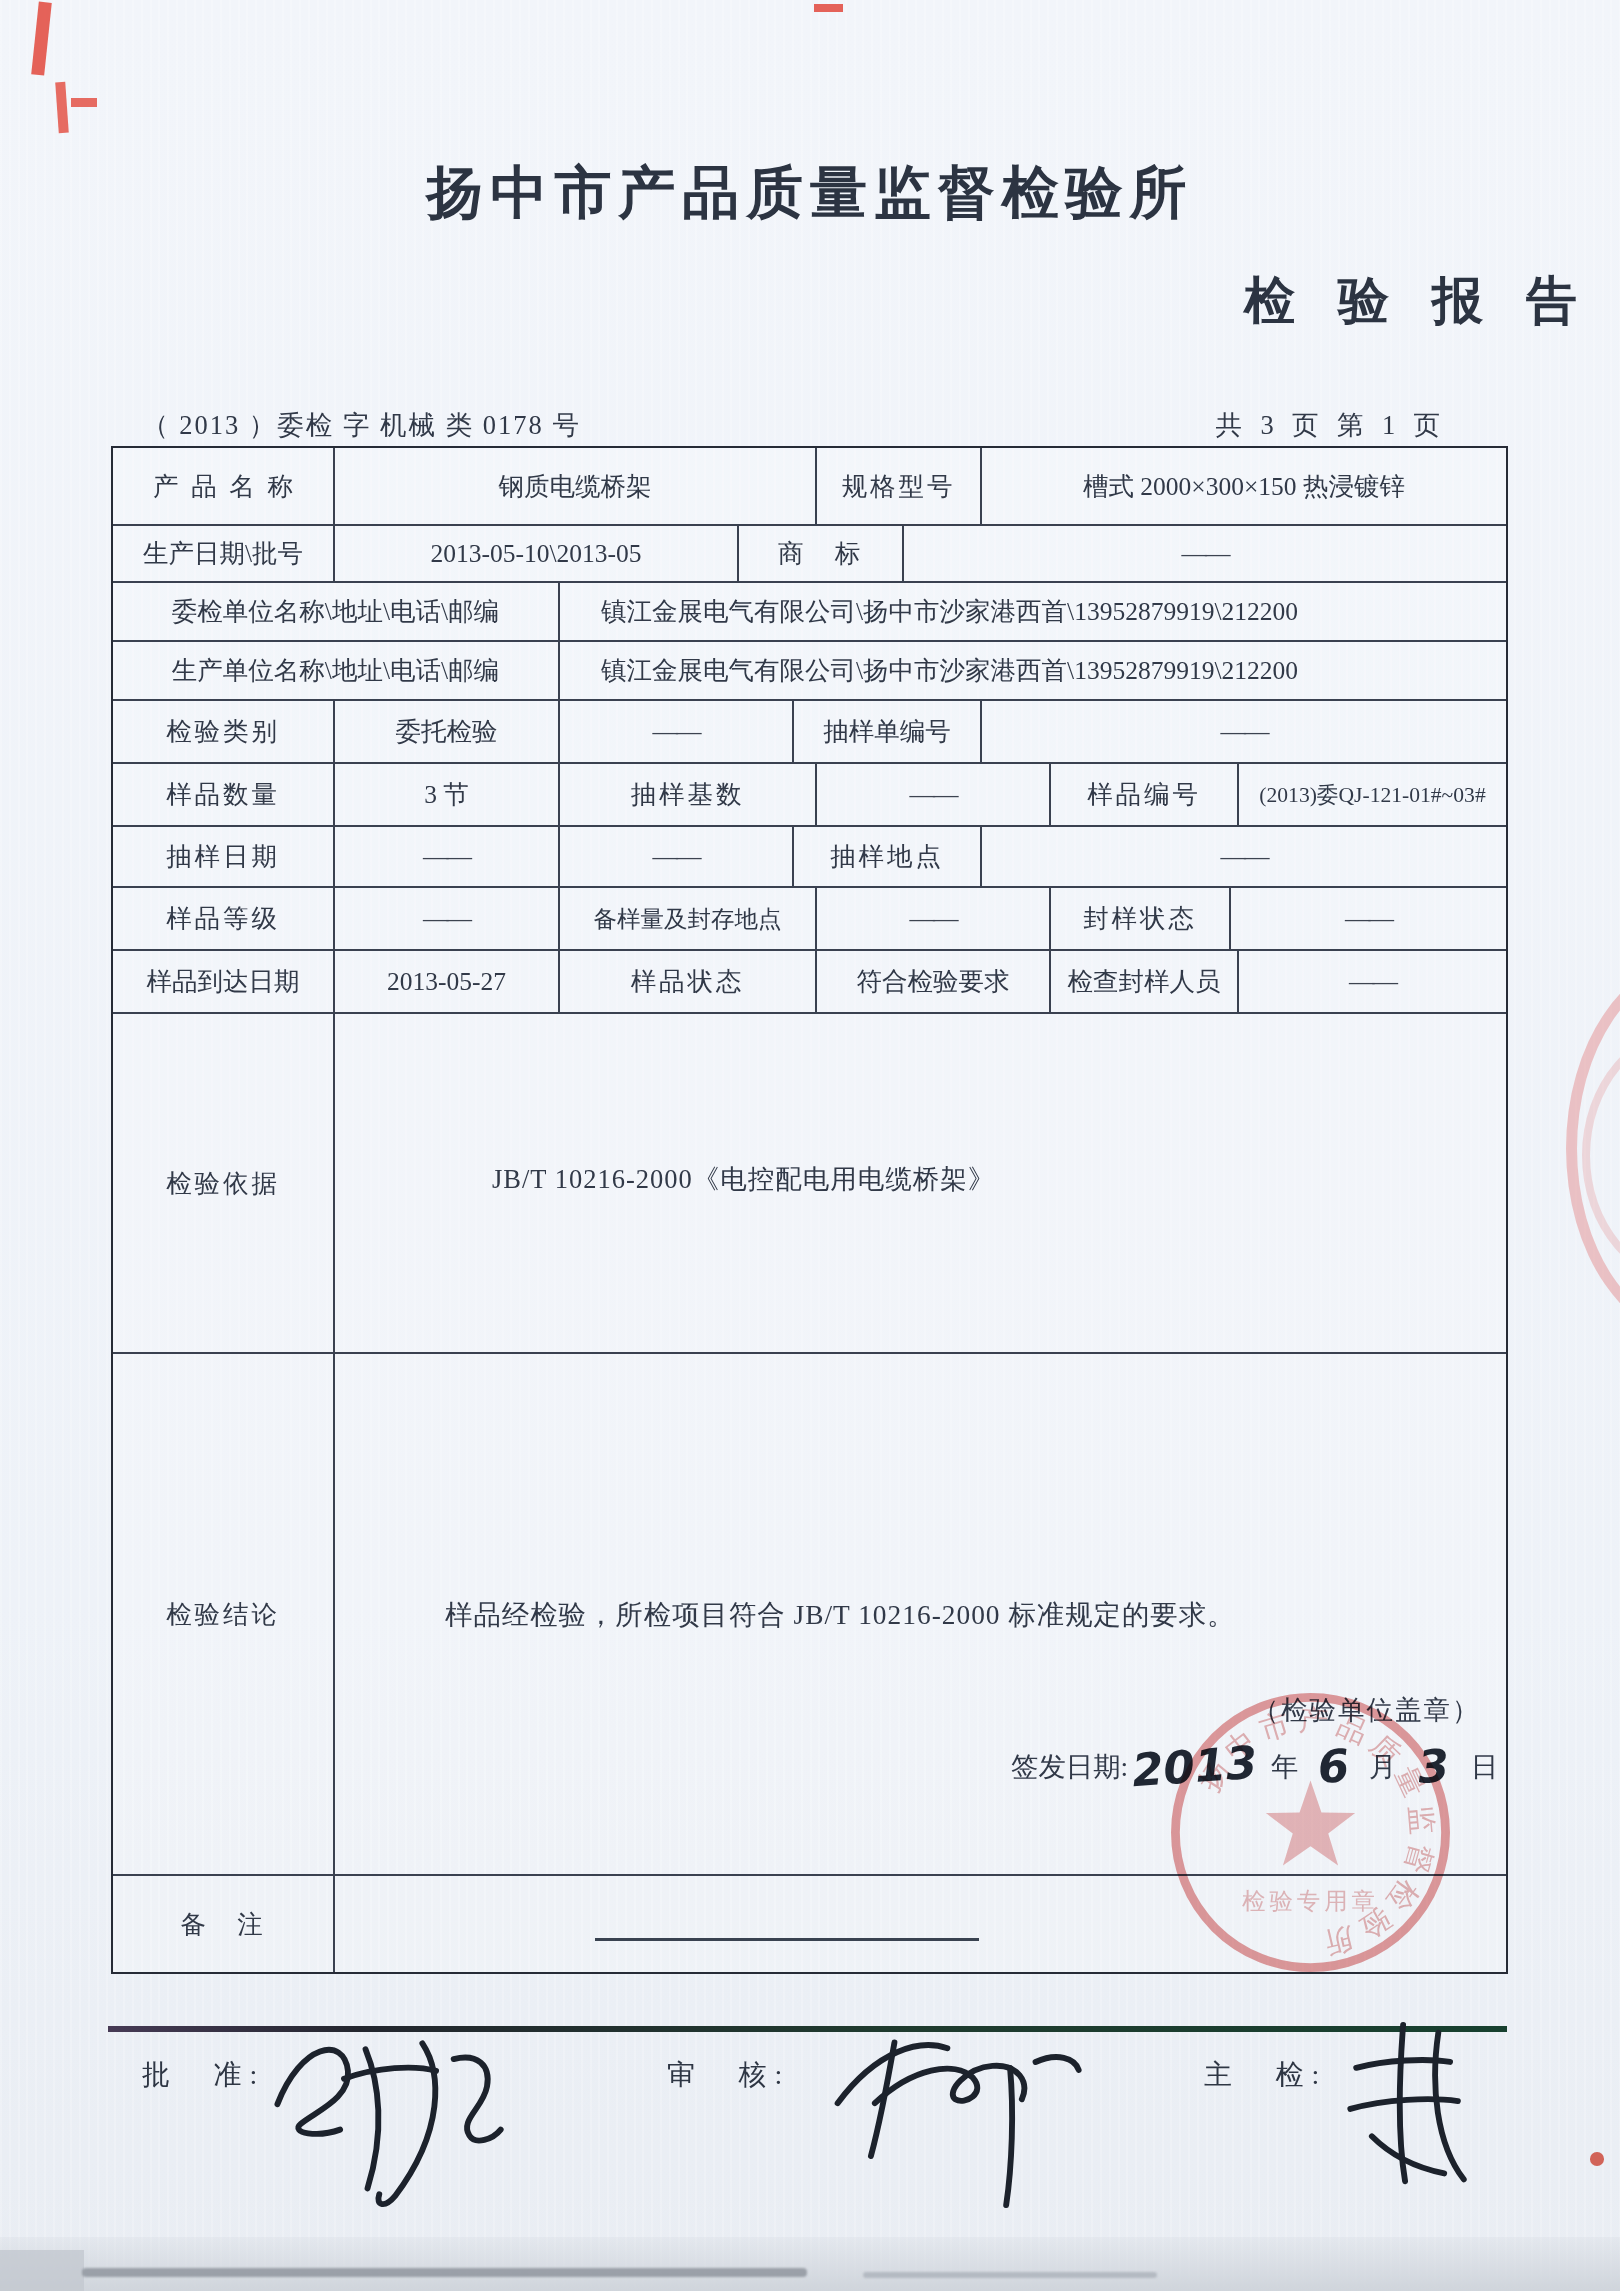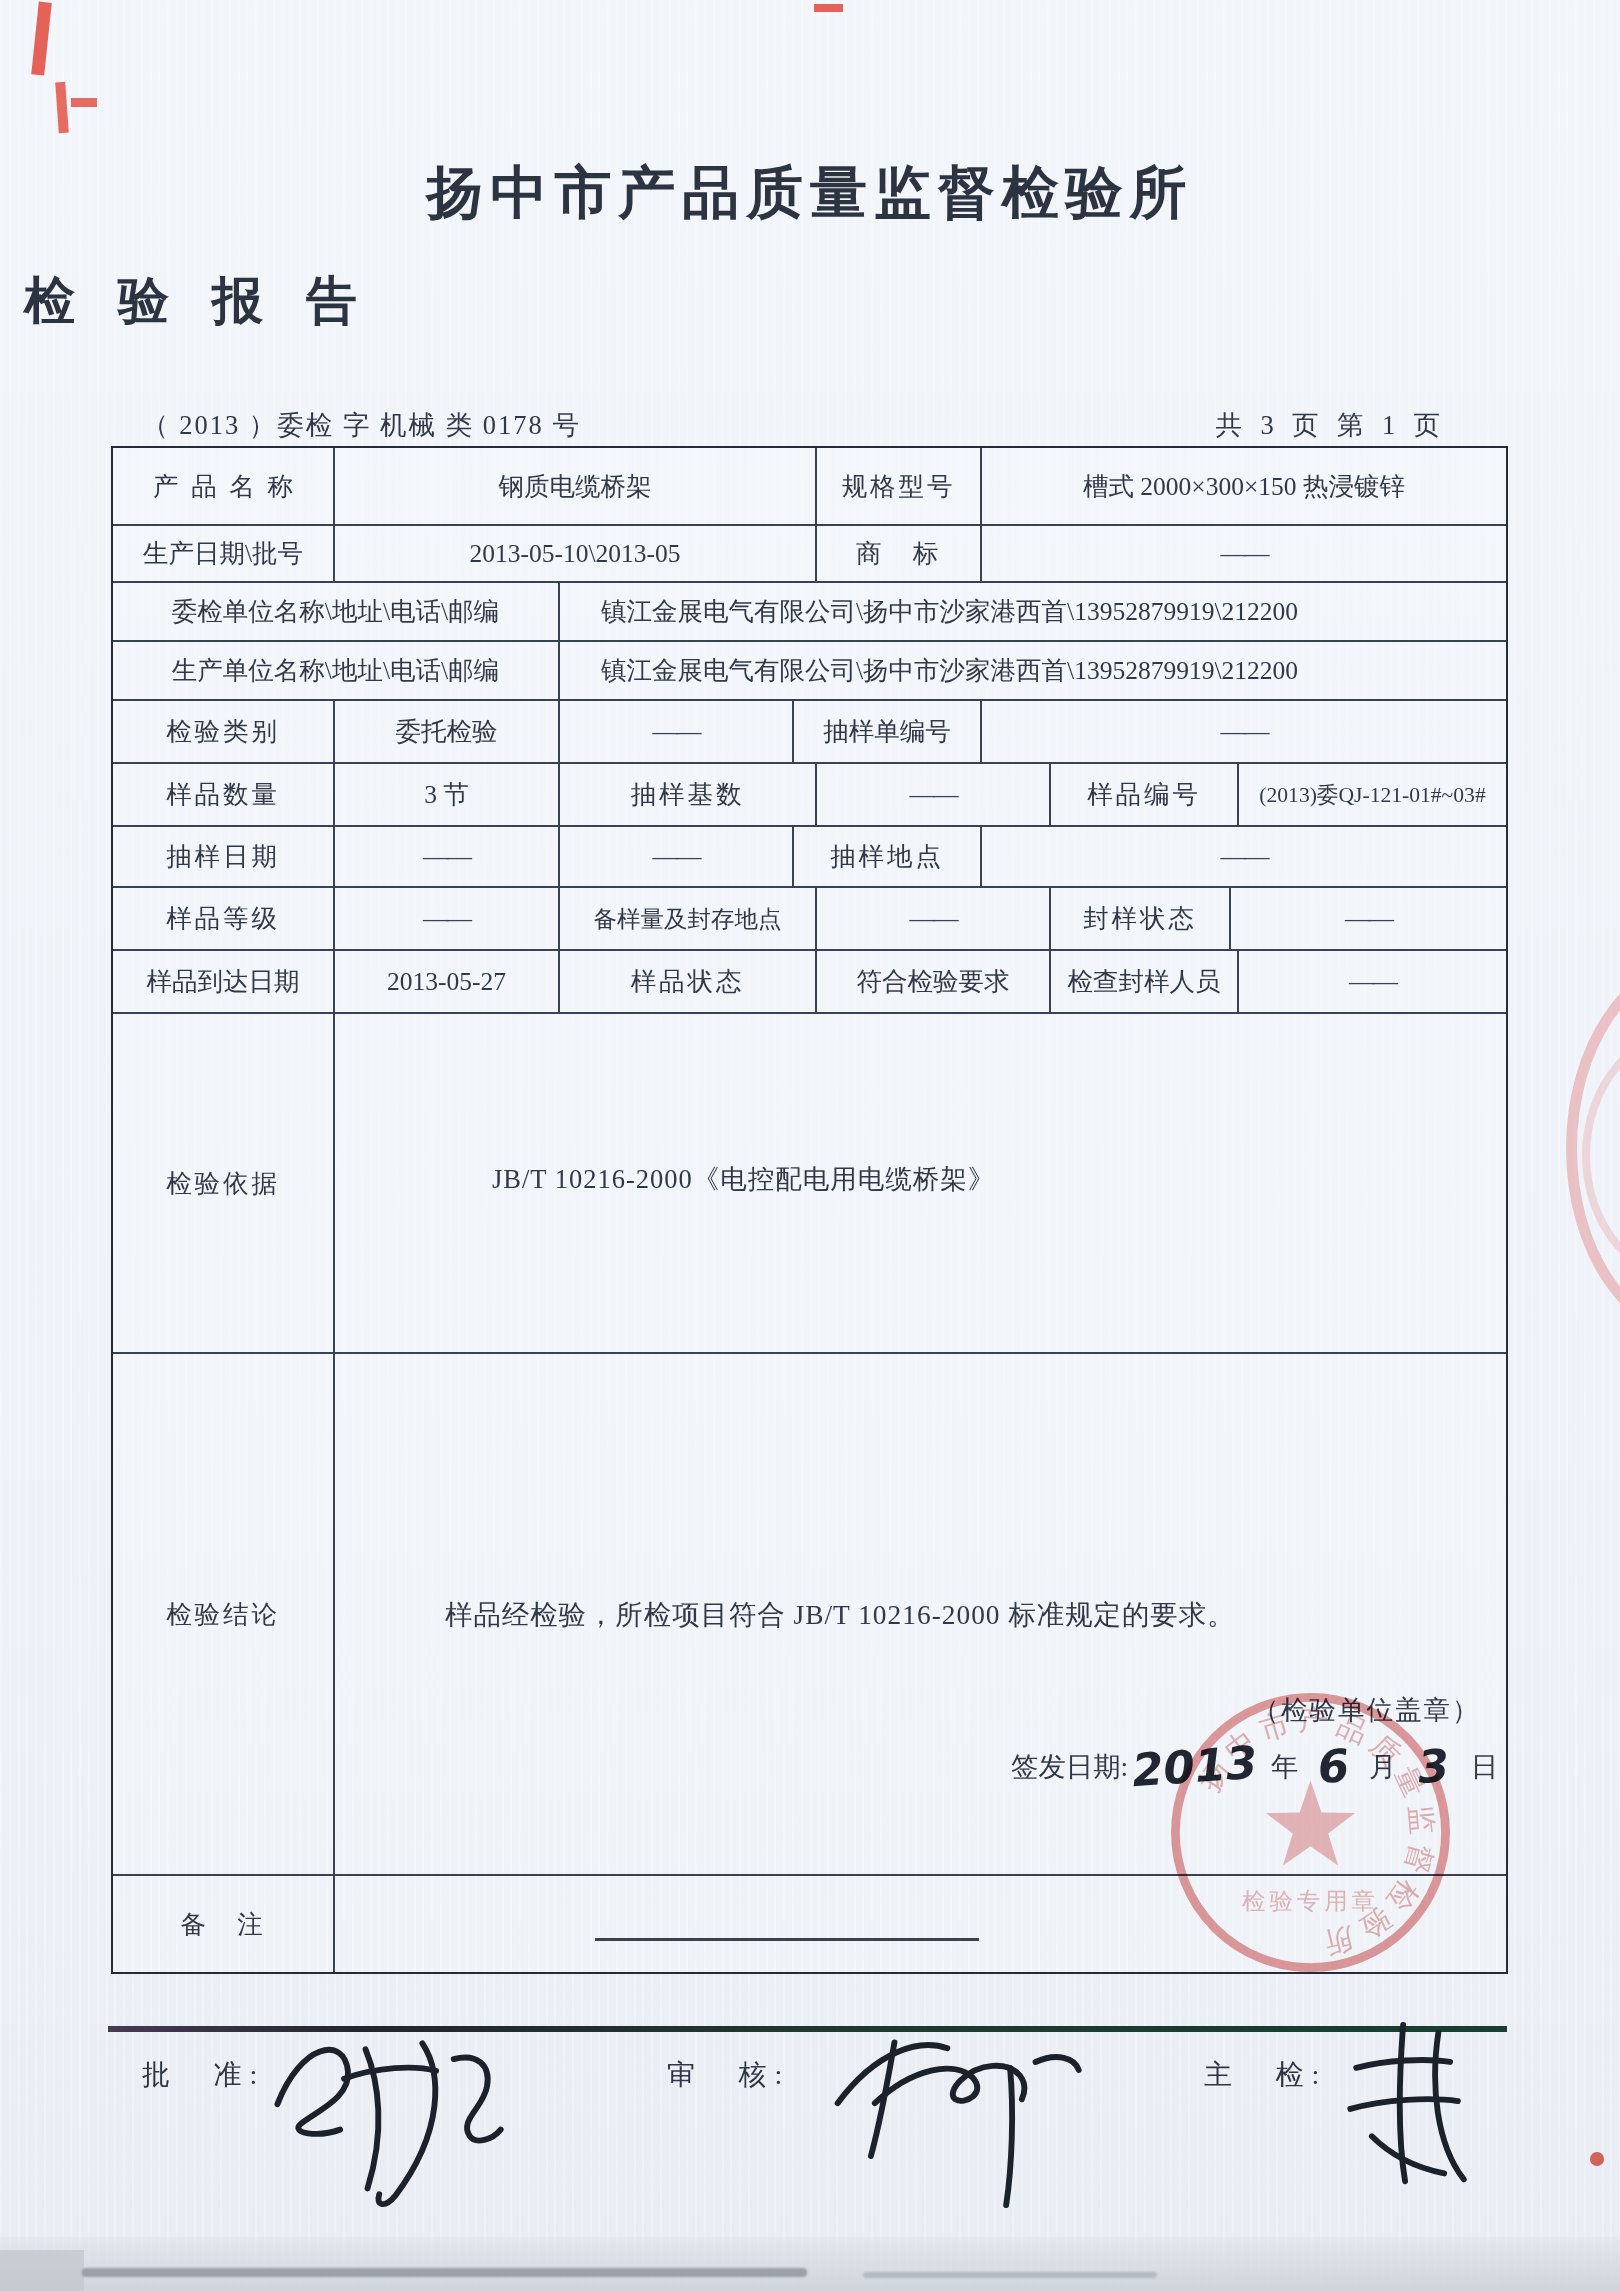--- a/index.html
+++ b/index.html
@@ -14,21 +14,21 @@
     background:
       repeating-linear-gradient(90deg, rgba(255,255,255,.20) 0 2px, rgba(255,255,255,0) 2px 8.8px),
       linear-gradient(180deg,#f2f5fa 0%,#eef2f8 70%,#e9edf3 100%);
     overflow:hidden;
     font-family:"Liberation Serif","DejaVu Serif",serif;
     color:var(--ink);
   }
   .abs{position:absolute;}
   
   .org-title{top:155px;left:0;width:100%;text-align:center;font-size:57px;font-weight:bold;letter-spacing:6.9px;color:#2c3442;}
-  .report-title{top:267px;left:0;width:100%;text-align:left;font-size:51px;font-weight:bold;letter-spacing:43px;padding-left:24px;box-sizing:border-box;color:#2c3442;}
+  .report-title{top:267px;left:0;width:100%;text-align:right;font-size:51px;font-weight:bold;letter-spacing:43px;padding-left:24px;box-sizing:border-box;color:#2c3442;}
   .doc-no{top:407px;left:142px;font-size:26.5px;letter-spacing:2px;}
   .page-info{top:407px;right:174px;font-size:26.5px;letter-spacing:5.9px;}
   
   .report-table{top:446px;left:111px;width:1393px;border:2.9px solid #262b36;background:rgba(255,255,255,.18);}
   .tr{display:flex;box-sizing:border-box;}
   .tr + .tr{border-top:2px solid var(--line);}
   .td{box-sizing:border-box;border-right:2px solid var(--line);display:flex;align-items:center;justify-content:center;font-size:25.5px;white-space:nowrap;overflow:visible;}
   .td.last{border-right:none;flex:1;}
   .lab{letter-spacing:2.9px;}
   .lab-sp{letter-spacing:12.7px;padding-left:12.7px;}
@@ -94,21 +94,21 @@
 
     <div class="tr" style="height:76px">
       <div class="td lab lab-sp" style="width:222px">产品名称</div>
       <div class="td" style="width:482px">钢质电缆桥架</div>
       <div class="td lab" style="width:165px">规格型号</div>
       <div class="td last">槽式 2000×300×150 热浸镀锌</div>
     </div>
 
     <div class="tr" style="height:57px">
       <div class="td lab" style="width:222px;letter-spacing:0">生产日期\批号</div>
-      <div class="td" style="width:482px">2013-05-10\2013-05</div>
+      <div class="td" style="width:404px">2013-05-10\2013-05</div>
       <div class="td lab" style="width:165px">商　标</div>
       <div class="td last dash">——</div>
     </div>
 
     <div class="tr" style="height:59px">
       <div class="td" style="width:447px">委检单位名称\地址\电话\邮编</div>
       <div class="td last" style="justify-content:flex-start;padding-left:41px">镇江金展电气有限公司\扬中市沙家港西首\13952879919\212200</div>
     </div>
 
     <div class="tr" style="height:59px">

